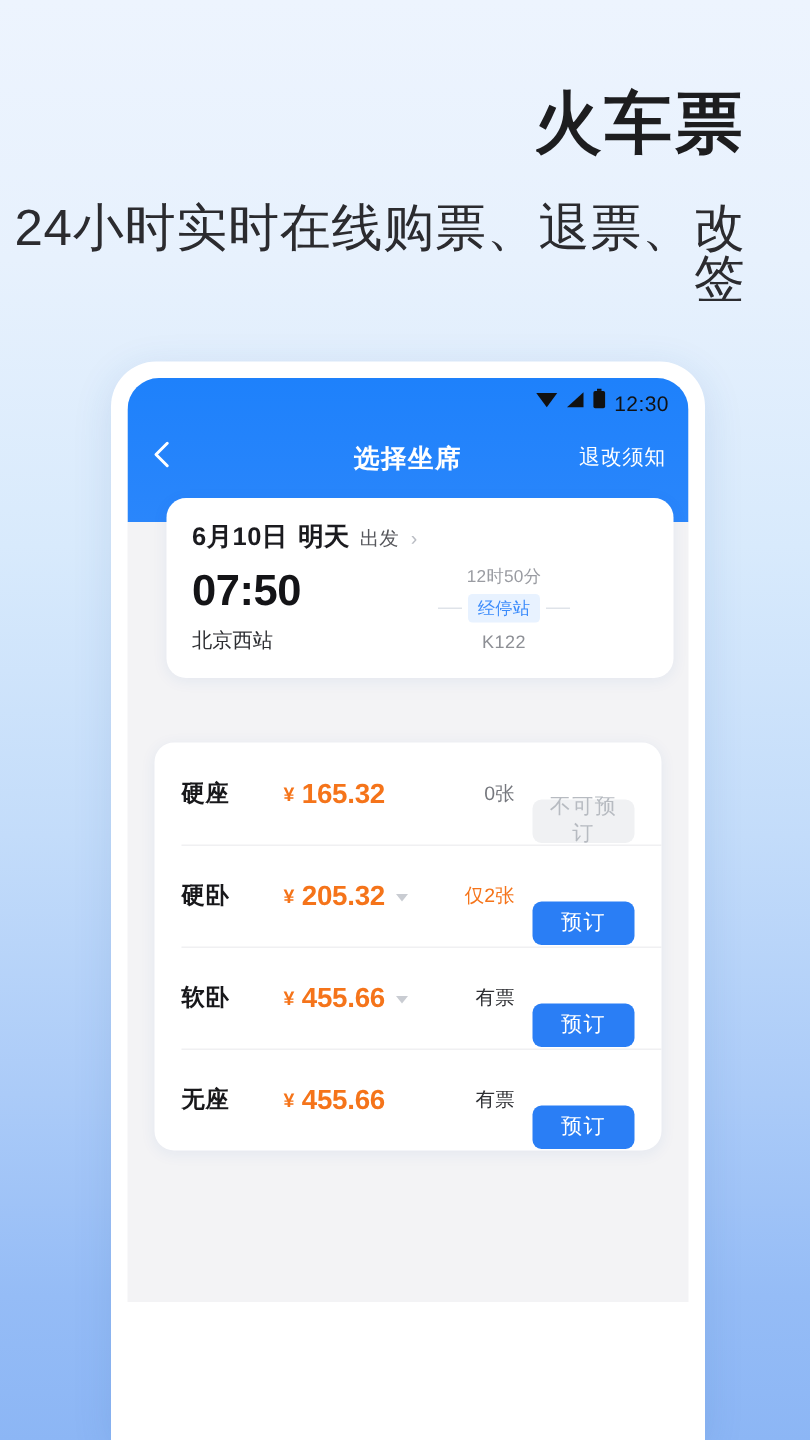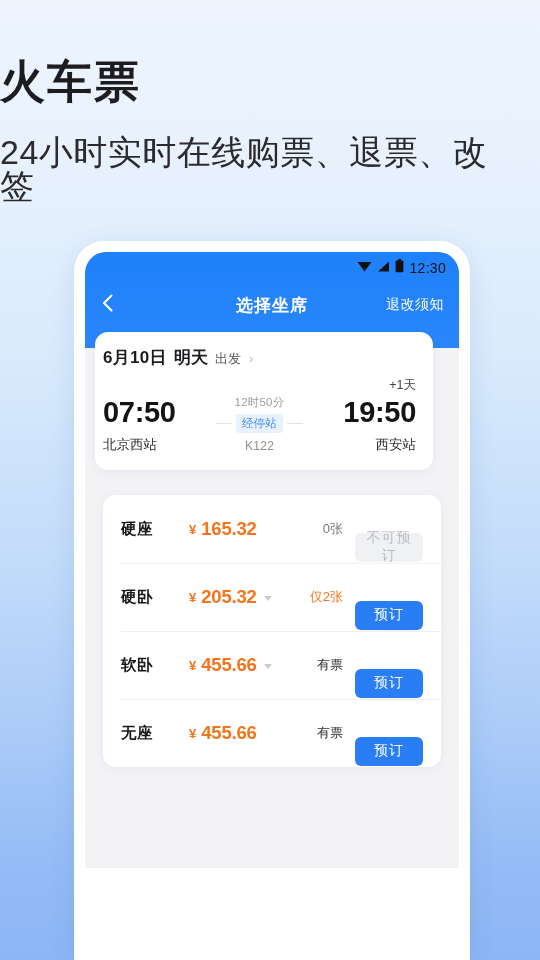--- a/index.html
+++ b/index.html
@@ -3,21 +3,21 @@
 <meta charset="utf-8">
 <style>
   html,body{margin:0;padding:0;}
   body{
     width:540px;height:960px;overflow:hidden;position:relative;
     font-family:"Liberation Sans","DejaVu Sans",sans-serif;
     background:linear-gradient(180deg,#edf4fe 0%,#e7f1fd 18%,#d8eafc 38%,#c3dcfa 58%,#abcbf8 76%,#95bcf6 90%,#8cb6f5 100%);
   }
 
   
-  .promo{position:absolute;left:0;top:0;width:497px;text-align:left;}
+  .promo{position:absolute;left:0;top:0;width:497px;text-align:right;}
   .promo-title{
     margin:0;padding-top:55px;
     font-size:45px;line-height:54px;font-weight:bold;color:#1d1d1f;
     letter-spacing:2px;
   }
   .promo-sub{
     margin:0;padding-top:26px;
     font-size:34px;line-height:34px;color:#2b2b2f;font-weight:400;
     letter-spacing:0.5px;
   }
@@ -57,24 +57,24 @@
     font-size:17px;color:#fff;font-weight:bold;letter-spacing:1px;
     pointer-events:none;
   }
   .nav-right{
     margin-left:auto;margin-right:15px;
     font-size:14px;color:#ffffff;font-weight:400;letter-spacing:.5px;
   }
 
   
   .trip-card{
-    position:absolute;left:10px;top:80px;width:338px;
+    position:absolute;left:26px;top:80px;width:338px;
     background:#fff;border-radius:13px;
     box-shadow:0 2px 10px rgba(30,90,170,.07);
-    padding:14px 17px 16px 8px;box-sizing:border-box;
+    padding:14px 17px 16px 17px;box-sizing:border-box;
   }
   .trip-date-row{display:flex;align-items:baseline;gap:7px;}
   .trip-date{font-size:17px;color:#1b1b1f;font-weight:bold;letter-spacing:.3px;}
   .trip-day{font-size:17px;color:#1b1b1f;font-weight:bold;}
   .trip-depart{font-size:13px;color:#56575c;}
   .trip-chev{color:#b9bcc3;font-size:13px;margin-left:1px;}
 
   .trip-times{display:flex;align-items:flex-end;margin-top:8px;}
   .trip-col{display:flex;flex-direction:column;}
   .trip-col.left{align-items:flex-start;width:112px;}
@@ -206,25 +206,20 @@
         <div class="trip-mid">
           <span class="trip-duration">12时50分</span>
           <span class="stop-row">
             <i class="stop-line"></i>
             <span class="stop-pill">经停站</span>
             <i class="stop-line"></i>
           </span>
           <span class="trip-train">K122</span>
         </div>
 
-        <div class="trip-col right">
-          <span class="plus-day">+1天</span>
-          <span class="trip-time">19:50</span>
-          <span class="trip-station">西安站</span>
-        </div>
       </div>
     </div>
 
     <div class="seat-card">
 
       <div class="seat-row">
         <span class="seat-name">硬座</span>
         <span class="seat-price">
           <span class="yen">¥</span>
           <span class="amount">165.32</span>

